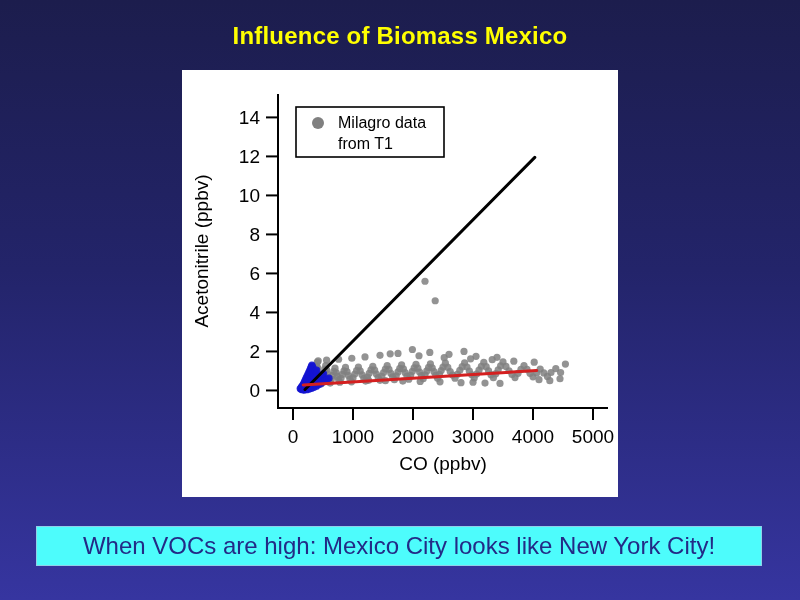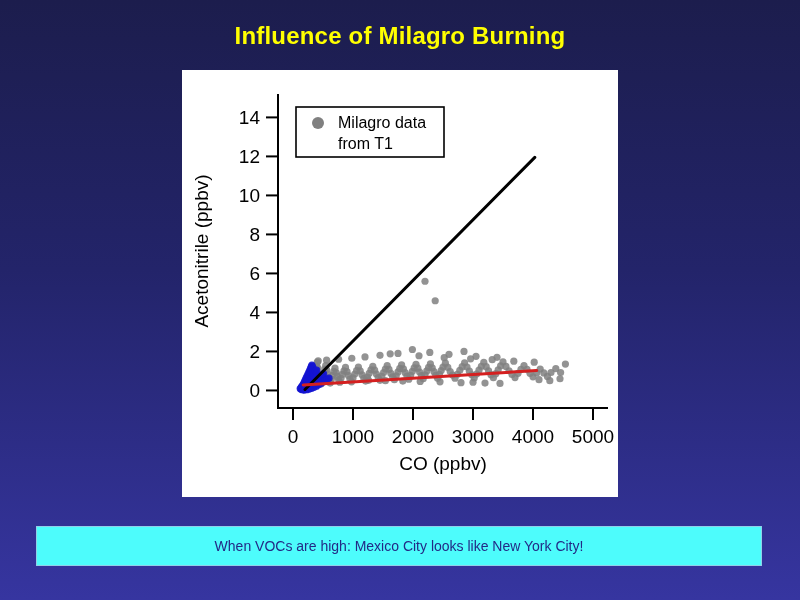--- a/index.html
+++ b/index.html
@@ -51,28 +51,28 @@
     height: 40px;
     background: #4dfcfc;
     border: 1px solid #8fd0e8;
     box-sizing: border-box;
     display: flex;
     align-items: center;
     justify-content: center;
   }
   #takeaway-text {
     color: #232a86;
-    font-size: 14px;
+    font-size: 24px;
     white-space: nowrap;
   }
 </style>
 </head>
 <body>
 
-<div id="slide-title">Influence of Milagro Burning</div>
+<div id="slide-title">Influence of Biomass Mexico</div>
 
 <div id="chart-panel">
   <svg id="chart-svg" width="436" height="427" viewBox="0 0 436 427">
 
     <rect x="0" y="0" width="436" height="427" fill="#ffffff"></rect>
 
     <defs>
       <clipPath id="plotclip">
         <rect x="96" y="25" width="330" height="313"></rect>
       </clipPath>

